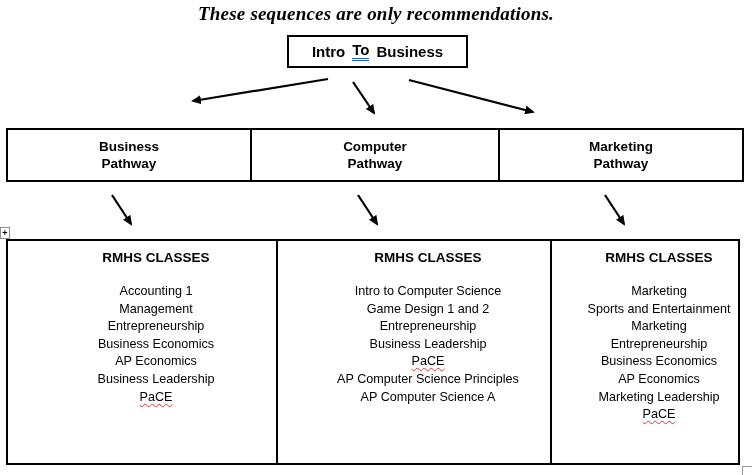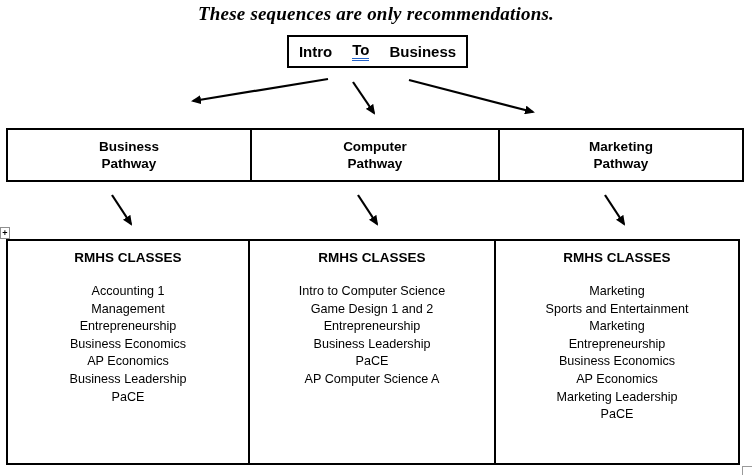--- a/index.html
+++ b/index.html
@@ -32,21 +32,21 @@
     height: 29px;
     border: 2px solid #000;
     display: flex;
     align-items: center;
     justify-content: center;
     font-weight: bold;
     font-size: 15px;
   }
   .intro-box .word { white-space: pre; }
   .grammar-flag {
-    margin: 0 20px;
+    margin: 0 7px;
     border-bottom: 3px double #2463c9;
     line-height: 1.05;
     display: inline-block;
   }
   svg.arrows {
     position: absolute;
     left: 0; top: 0;
     width: 752px; height: 475px;
     pointer-events: none;
   }
@@ -78,34 +78,36 @@
     top: 239px;
     width: 730px;
     height: 222px;
     border: 2px solid #000;
     display: flex;
   }
   .class-cell {
     padding-top: 9px;
     text-align: center;
     box-sizing: border-box;
+    margin-left: 28px;
   }
   .class-cell.c1 { width: 242px; border-right: 2px solid #000; }
   .class-cell.c2 { width: 246px; border-right: 2px solid #000; }
   .class-cell.c3 { flex: 1; }
   .class-header {
     font-weight: bold;
     font-size: 13.5px;
     margin-bottom: 18px;
   }
   .class-item {
     font-size: 12.6px;
     line-height: 17.6px;
   }
   .misspelled {
+    text-decoration: underline;
     text-decoration-style: wavy;
     text-decoration-color: #d73a2e;
     text-decoration-thickness: 1px;
     text-underline-offset: 2px;
   }
   .move-handle {
     position: absolute;
     left: 0;
     top: 227px;
     width: 8px;
@@ -189,20 +191,21 @@
       <div class="class-item"><span class="misspelled">PaCE</span></div>
     </div>
 
     <div class="class-cell c2">
       <div class="class-header">RMHS CLASSES</div>
       <div class="class-item">Intro to Computer Science</div>
       <div class="class-item">Game Design 1 and 2</div>
       <div class="class-item">Entrepreneurship</div>
       <div class="class-item">Business Leadership</div>
       <div class="class-item"><span class="misspelled">PaCE</span></div>
+      <div class="class-item">AP Computer Science Principles</div>
       <div class="class-item">AP Computer Science A</div>
     </div>
 
     <div class="class-cell c3">
       <div class="class-header">RMHS CLASSES</div>
       <div class="class-item">Marketing</div>
       <div class="class-item">Sports and Entertainment</div>
       <div class="class-item">Marketing</div>
       <div class="class-item">Entrepreneurship</div>
       <div class="class-item">Business Economics</div>

